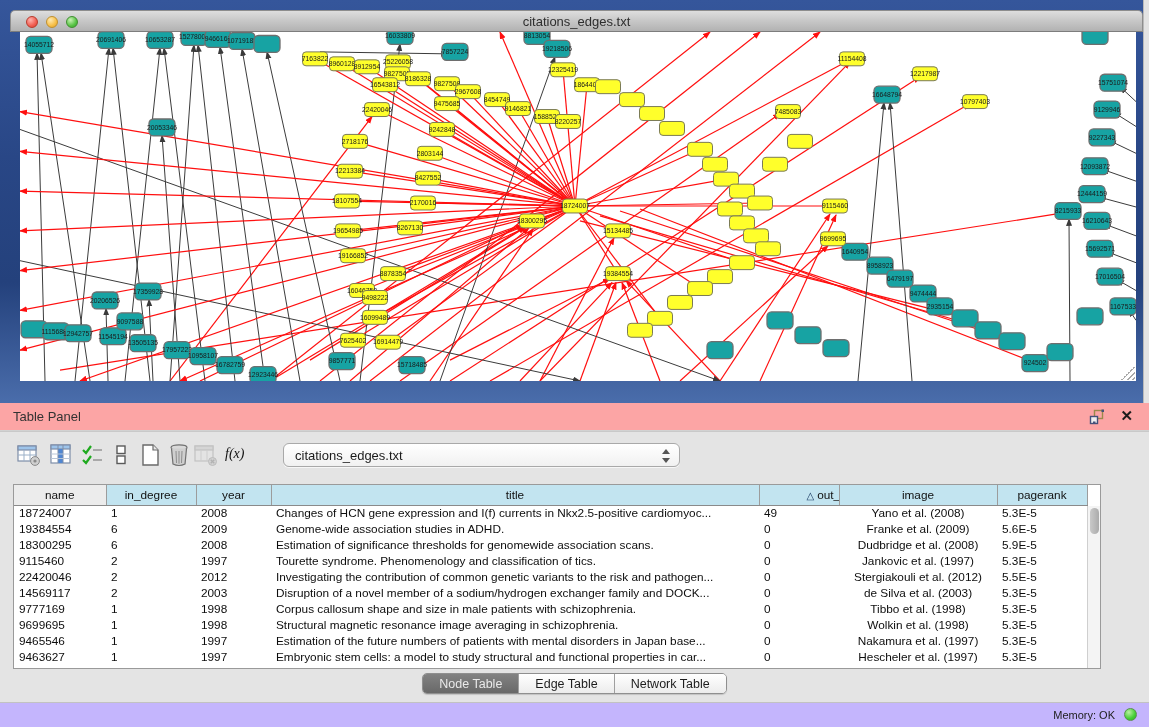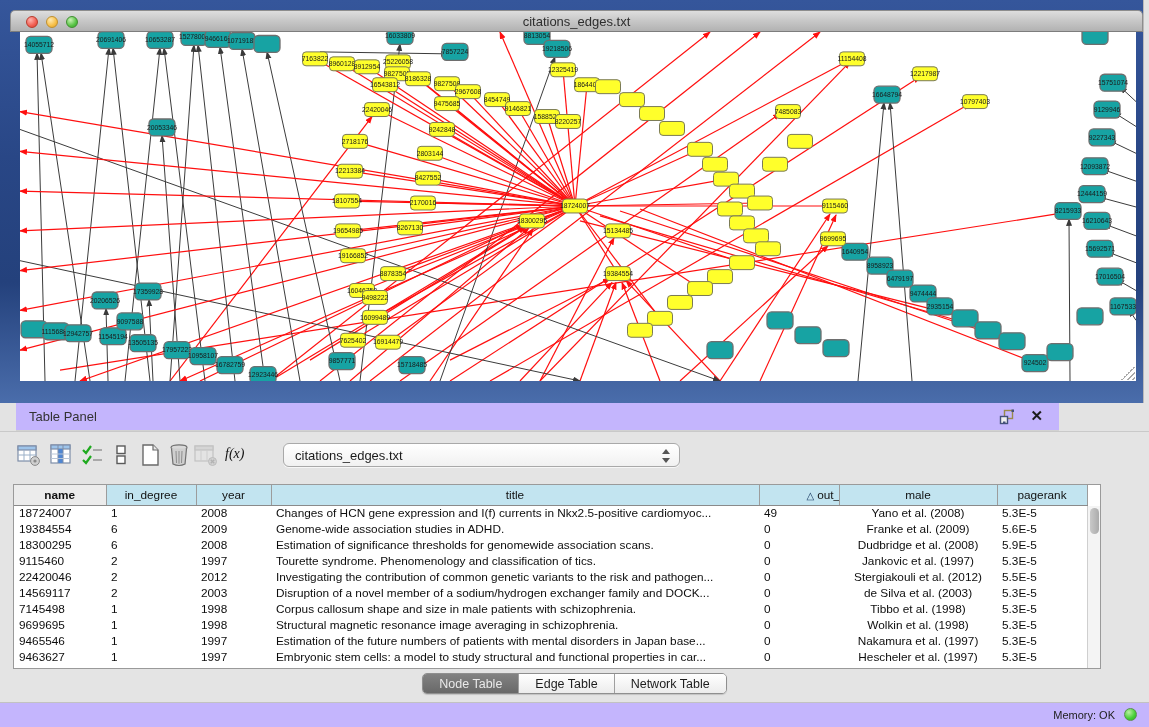--- a/index.html
+++ b/index.html
@@ -22,22 +22,22 @@
   .light.yellow{left:35px;background:radial-gradient(circle at 35% 30%,#ffe9b0,#f7bf47 60%,#dd9f2b);border:1px solid #c0902e;}
   .light.green{left:55px;background:radial-gradient(circle at 35% 30%,#c9f2b4,#57c345 60%,#3aa52e);border:1px solid #3f8f30;}
 
   .canvas{position:absolute;left:10px;right:7px;top:22px;bottom:12px;background:#ffffff;overflow:hidden;}
   .canvas svg{position:absolute;left:0;top:0;width:100%;height:100%;}
   .resize-grip{position:absolute;right:1px;bottom:1px;width:14px;height:14px;
      background:
       linear-gradient(135deg,transparent 50%,#a9a9a9 50%,#a9a9a9 57%,transparent 57%,transparent 70%,#a9a9a9 70%,#a9a9a9 77%,transparent 77%,transparent 88%,#a9a9a9 88%,#a9a9a9 95%,transparent 95%);}
 
   
-  .panel-header{position:absolute;left:0;top:403px;width:1043px;height:28px;background:#c4b5fd;
-                border-bottom:1px solid #d2d2d2;margin-left:16px;}
+  .panel-header{position:absolute;left:0;top:403px;width:1149px;height:28px;background:#fca5a5;
+                border-bottom:1px solid #d2d2d2;}
   .panel-title{position:absolute;left:13px;top:6px;font-size:13px;color:#333;}
   .float-icon{position:absolute;right:44px;top:6px;width:16px;height:16px;cursor:pointer;}
   .close-icon{position:absolute;right:16px;top:4px;font-size:15px;font-weight:bold;color:#1c1c1c;cursor:pointer;line-height:18px;}
 
   .panel-body{position:absolute;left:0;top:431px;width:1149px;height:271px;background:#e4e4e4;border-top:1px solid #c9c9c9;}
   .toolbar{position:absolute;left:0;top:8px;width:1149px;height:32px;}
   .tb-icon{position:absolute;top:2px;width:26px;height:26px;cursor:pointer;}
   .tb-icon.disabled{opacity:.45;cursor:default;}
   .fx{font-family:"Liberation Serif",serif;font-style:italic;font-weight:normal;font-size:14px;color:#111;
       position:absolute;top:6px;cursor:pointer;}
@@ -713,26 +713,26 @@
       <div class="dropdown">
         <span class="val">citations_edges.txt</span>
         <span class="dd-arrows"></span>
       </div>
     </div>
 
     <div class="table-wrap">
       <table class="data">
         <thead id="thead">
             <tr>
-              <th class="gray" style="width: 92px; font-weight: bold;">name</th>
+              <th class="gray" style="width: 92px;">name</th>
               <th style="width: 90px; margin-left: 36px;">in_degree</th>
               <th style="width: 75px;">year</th>
               <th style="width: 488px;">title</th>
               <th style="width: 80px; padding-left: 47px;"><span class="sort-tri">△</span>out_de...</th>
-              <th style="width: 158px;">male</th>
+              <th style="width: 158px;">image</th>
               <th style="width: 90px;">pagerank</th>
             </tr>
           </thead>
         <tbody id="tbody">
             <tr>
               <td>18724007</td>
               <td>1</td>
               <td>2008</td>
               <td>Changes of HCN gene expression and I(f) currents in Nkx2.5-positive cardiomyoc...</td>
               <td>49</td>
@@ -778,21 +778,21 @@
             <tr>
               <td>14569117</td>
               <td>2</td>
               <td>2003</td>
               <td>Disruption of a novel member of a sodium/hydrogen exchanger family and DOCK...</td>
               <td>0</td>
               <td class="center">de Silva et al. (2003)</td>
               <td>5.3E-5</td>
             </tr>
             <tr>
-              <td>7145498</td>
+              <td>9777169</td>
               <td>1</td>
               <td>1998</td>
               <td>Corpus callosum shape and size in male patients with schizophrenia.</td>
               <td>0</td>
               <td class="center">Tibbo et al. (1998)</td>
               <td>5.3E-5</td>
             </tr>
             <tr>
               <td>9699695</td>
               <td>1</td>

